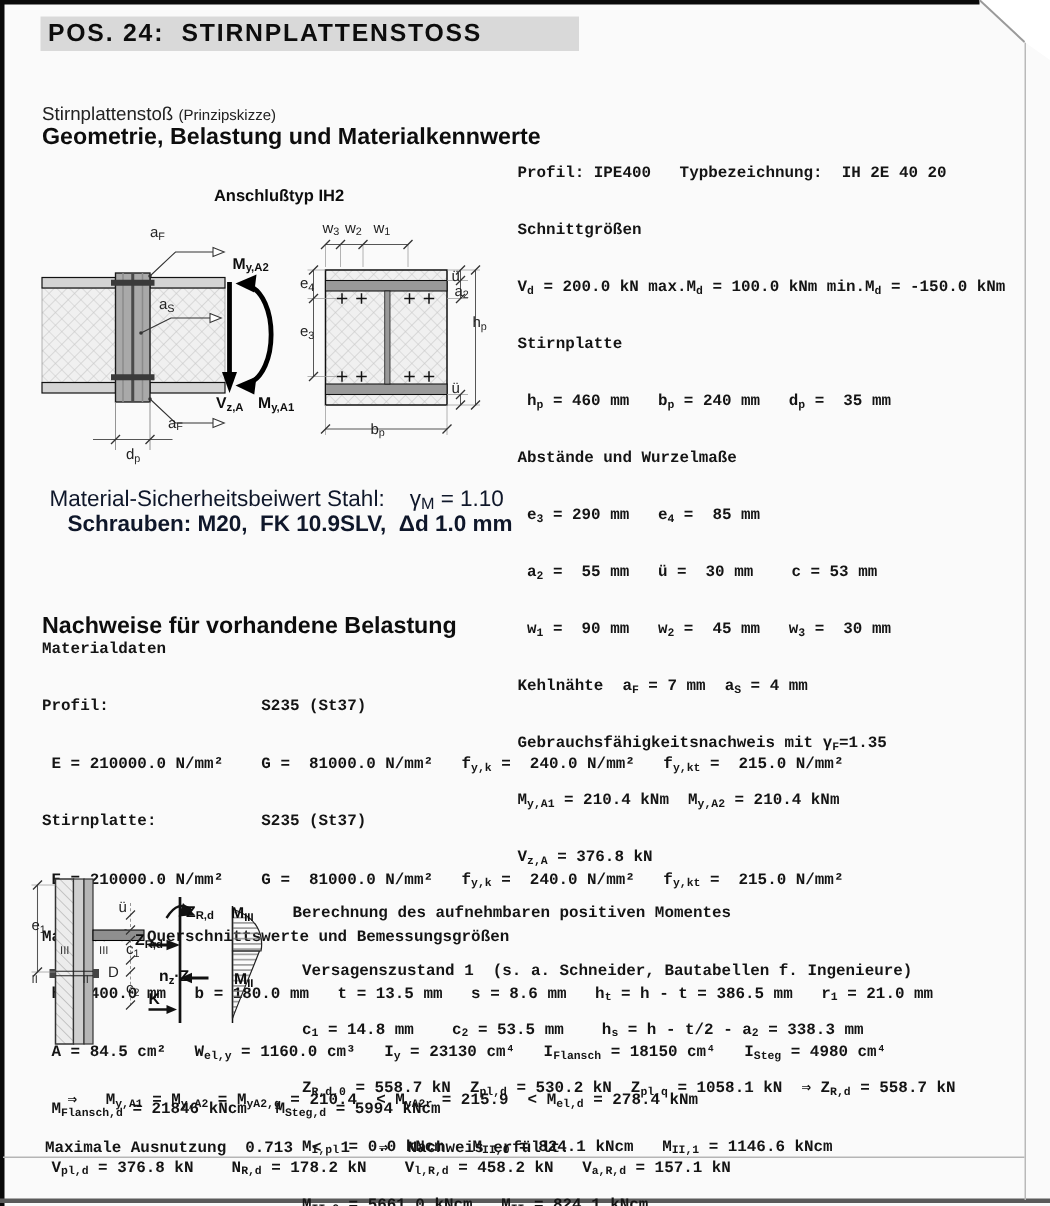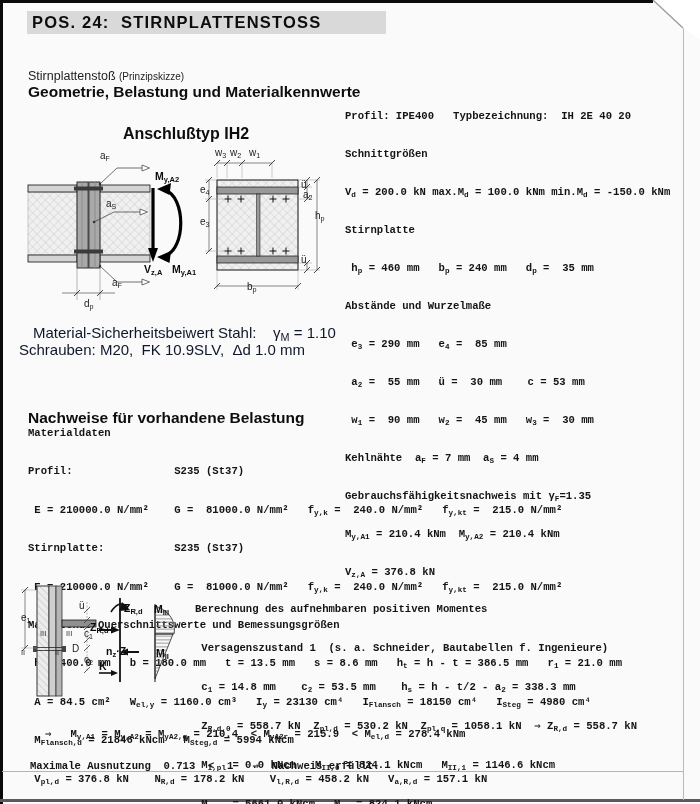--- a/index.html
+++ b/index.html
@@ -13,21 +13,21 @@
   .fold{position:absolute;left:645px;top:0;}
   
   .titlebar{position:absolute;left:27px;top:11px;width:359px;height:23px;background:#d9d9d9;}
   .titlebar span{display:block;padding-left:5px;font-size:16.5px;font-weight:700;
                  letter-spacing:1.2px;line-height:23px;color:#0d0d0d;white-space:pre;}
   .h2{position:absolute;font-weight:700;font-size:15.5px;color:#0d0d0d;white-space:pre;margin-top:37px;}
   .sketch{position:absolute;left:28px;top:69px;font-size:12.5px;color:#222;white-space:pre;}
   .sketch .small{font-size:10px;}
   .note{position:absolute;font-size:15px;color:#0f172a;white-space:pre;}
   .dtitle{position:absolute;left:120px;top:125px;width:132px;text-align:center;
-          font-weight:700;font-size:16px;color:#0d0d0d;white-space:pre;}
+          font-weight:700;font-size:11px;color:#0d0d0d;white-space:pre;}
   
   .mono{position:absolute;font-family:"Liberation Mono",monospace;font-weight:700;
         font-size:10.6px;color:#141414;white-space:pre;}
   .mono > div{height:14.4px;line-height:14.4px;}
   .rc > div{height:14px;line-height:14px;}
   .cb > div{height:15px;line-height:15px;}
   sub{font-size:0.72em;vertical-align:-0.24em;}
   
   .dl{position:absolute;font-size:10px;color:#222;white-space:nowrap;}
   .dlb{position:absolute;font-size:10.5px;font-weight:700;color:#0d0d0d;white-space:nowrap;}
@@ -158,21 +158,21 @@
   <div class="dl" style="left:249px;top:147px;">w<sub>1</sub></div>
   <div class="dl" style="left:200px;top:184px;">e<sub>4</sub></div>
   <div class="dl" style="left:200px;top:216px;">e<sub>3</sub></div>
   <div class="dl" style="left:301px;top:179px;">ü</div>
   <div class="dl" style="left:303px;top:189px;">a<sub>2</sub></div>
   <div class="dl" style="left:315px;top:210px;">h<sub>p</sub></div>
   <div class="dl" style="left:301px;top:254px;">ü</div>
   <div class="dl" style="left:247px;top:281px;">b<sub>p</sub></div>
 
   <div class="note" style="left:33px;top:324px;">Material-Sicherheitsbeiwert Stahl:    γ<sub>M</sub> = 1.10</div>
-  <div class="note" style="left:19px;top:341px;">Schrauben: M20,  FK 10.9SLV,  Δd 1.0 mm</div>
+  <div class="note" style="left:45px;top:341px;font-weight:bold;">Schrauben: M20,  FK 10.9SLV,  Δd 1.0 mm</div>
 
   <div class="h2" style="left:28px;top:372px;">Nachweise für vorhandene Belastung</div>
 
   <div class="mono" style="left:28px;top:402px;">
     <div>Materialdaten</div>
     <div>Profil:                S235 (St37)</div>
     <div> E = 210000.0 N/mm²    G =  81000.0 N/mm²   f<sub>y,k</sub> =  240.0 N/mm²   f<sub>y,kt</sub> =  215.0 N/mm²</div>
     <div>Stirnplatte:           S235 (St37)</div>
     <div> E = 210000.0 N/mm²    G =  81000.0 N/mm²   f<sub>y,k</sub> =  240.0 N/mm²   f<sub>y,kt</sub> =  215.0 N/mm²</div>
     <div>Maßgebende Querschnittswerte und Bemessungsgrößen</div>

